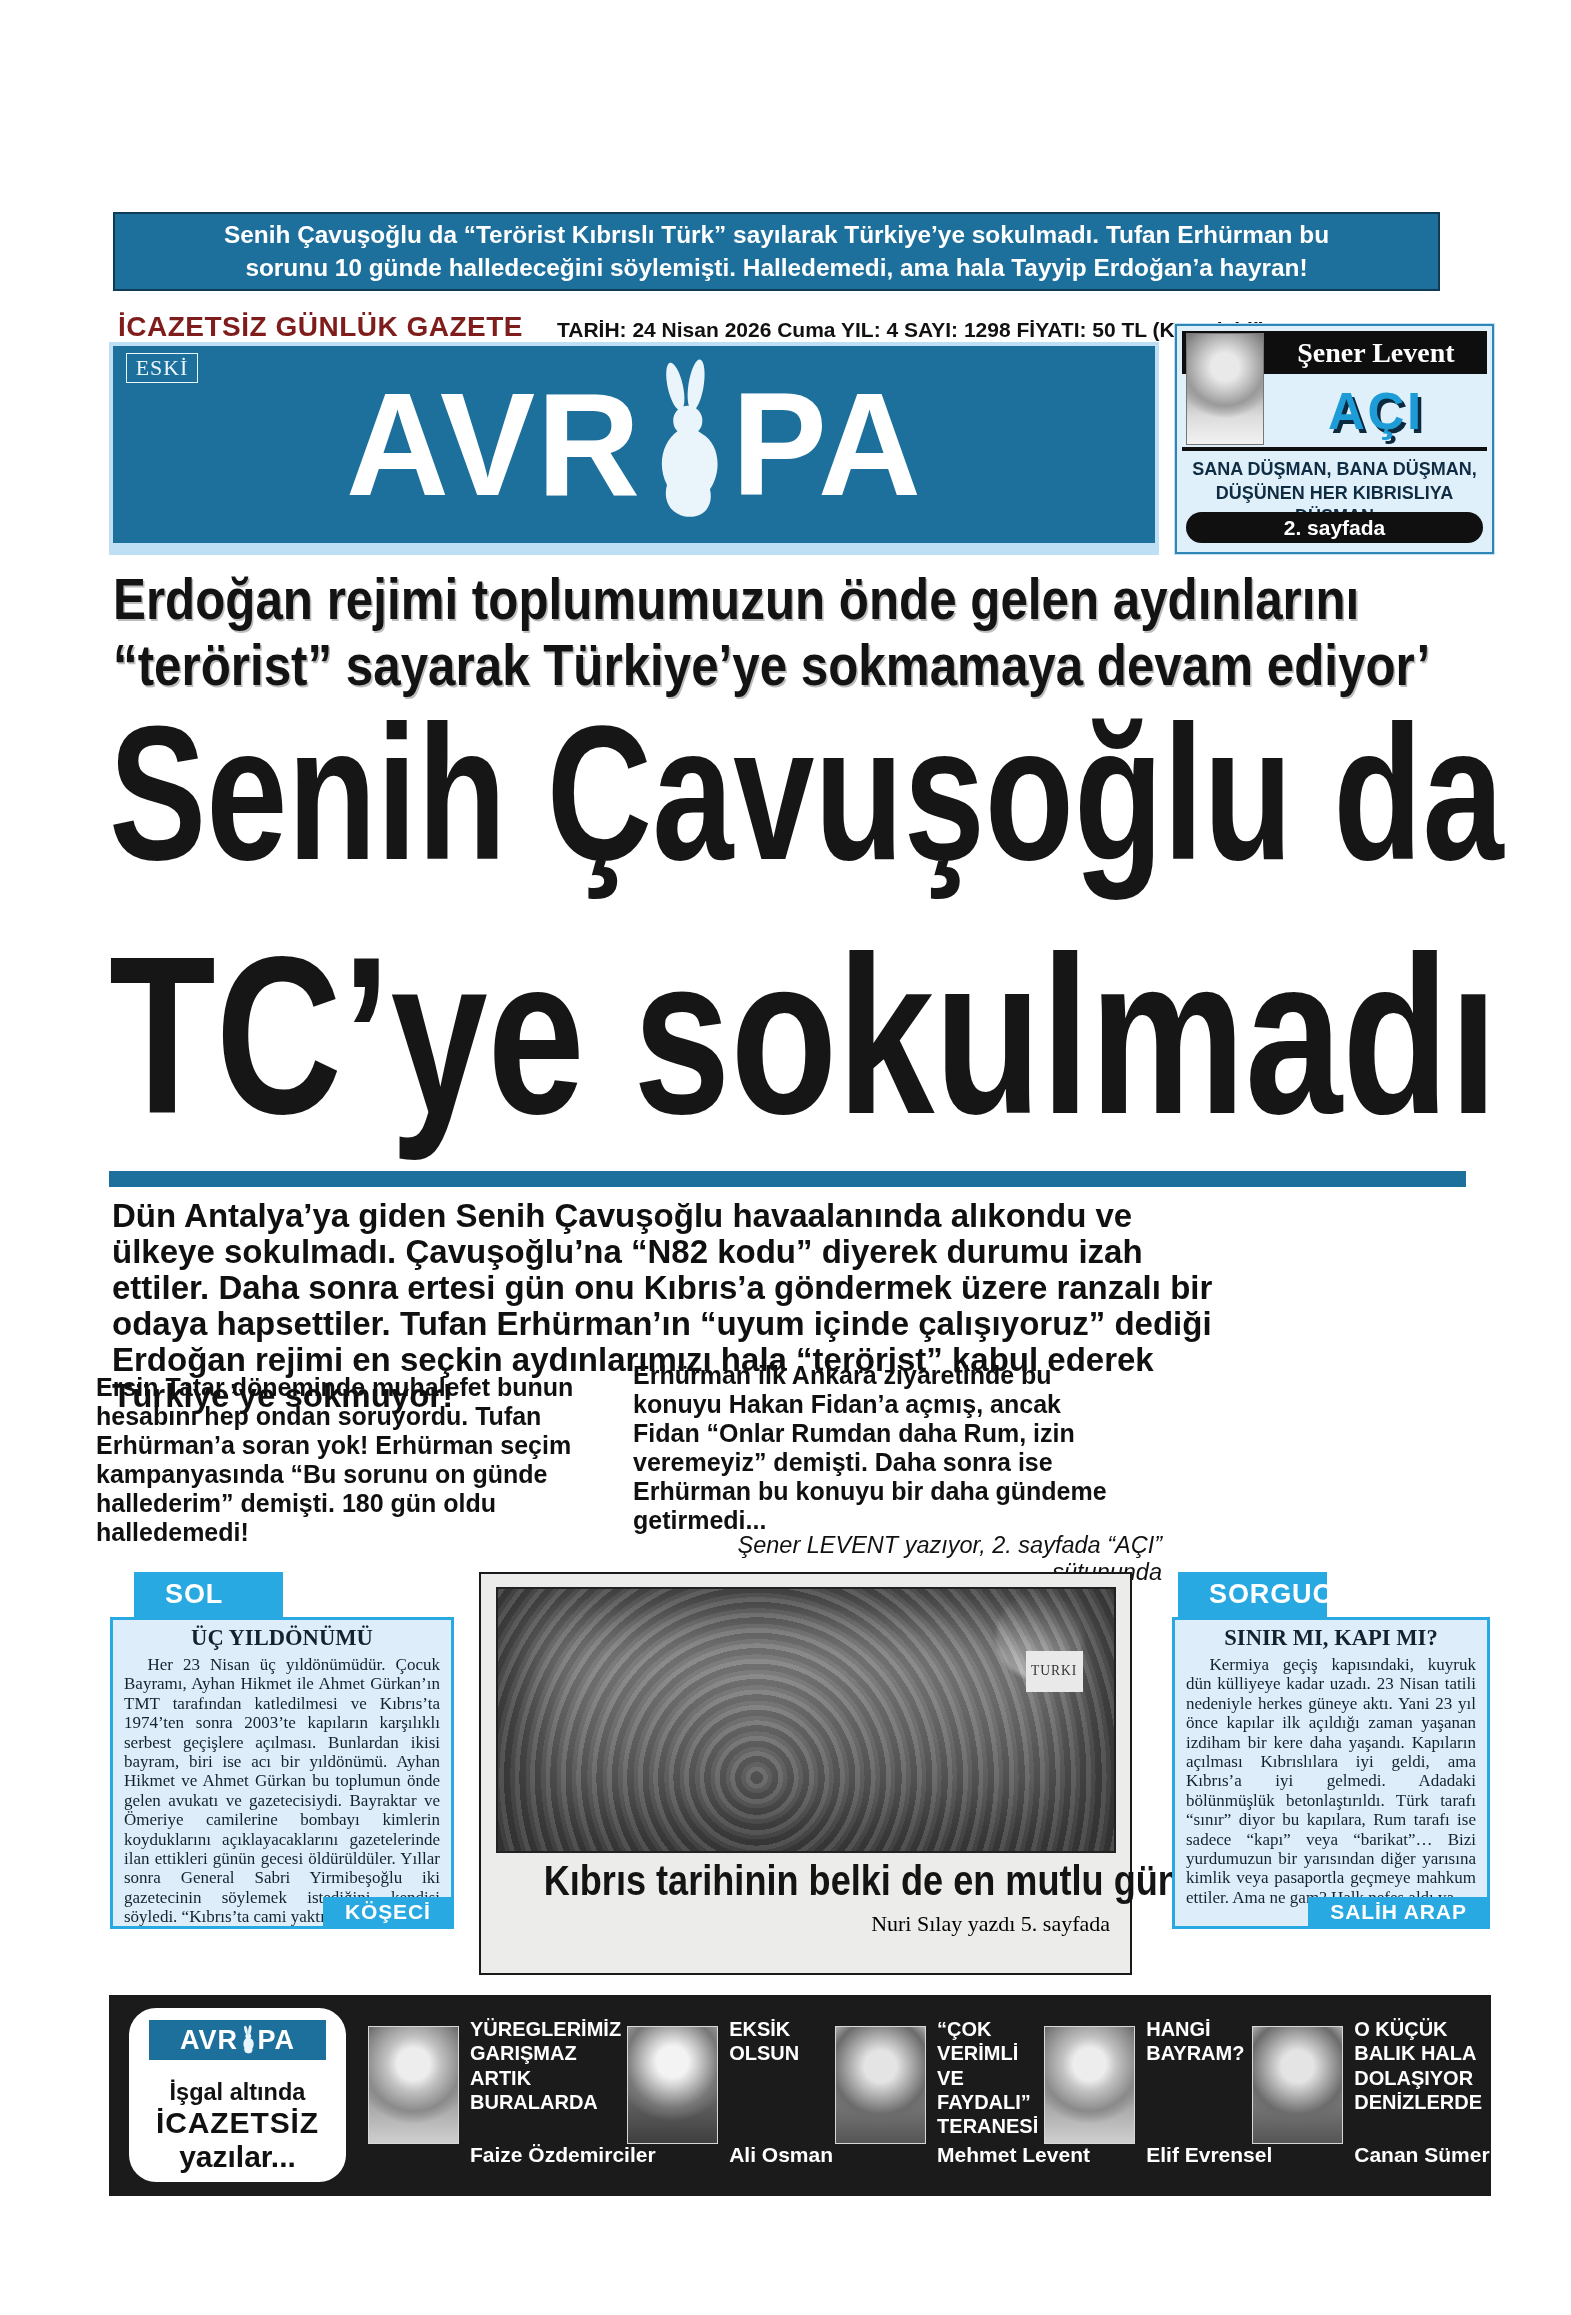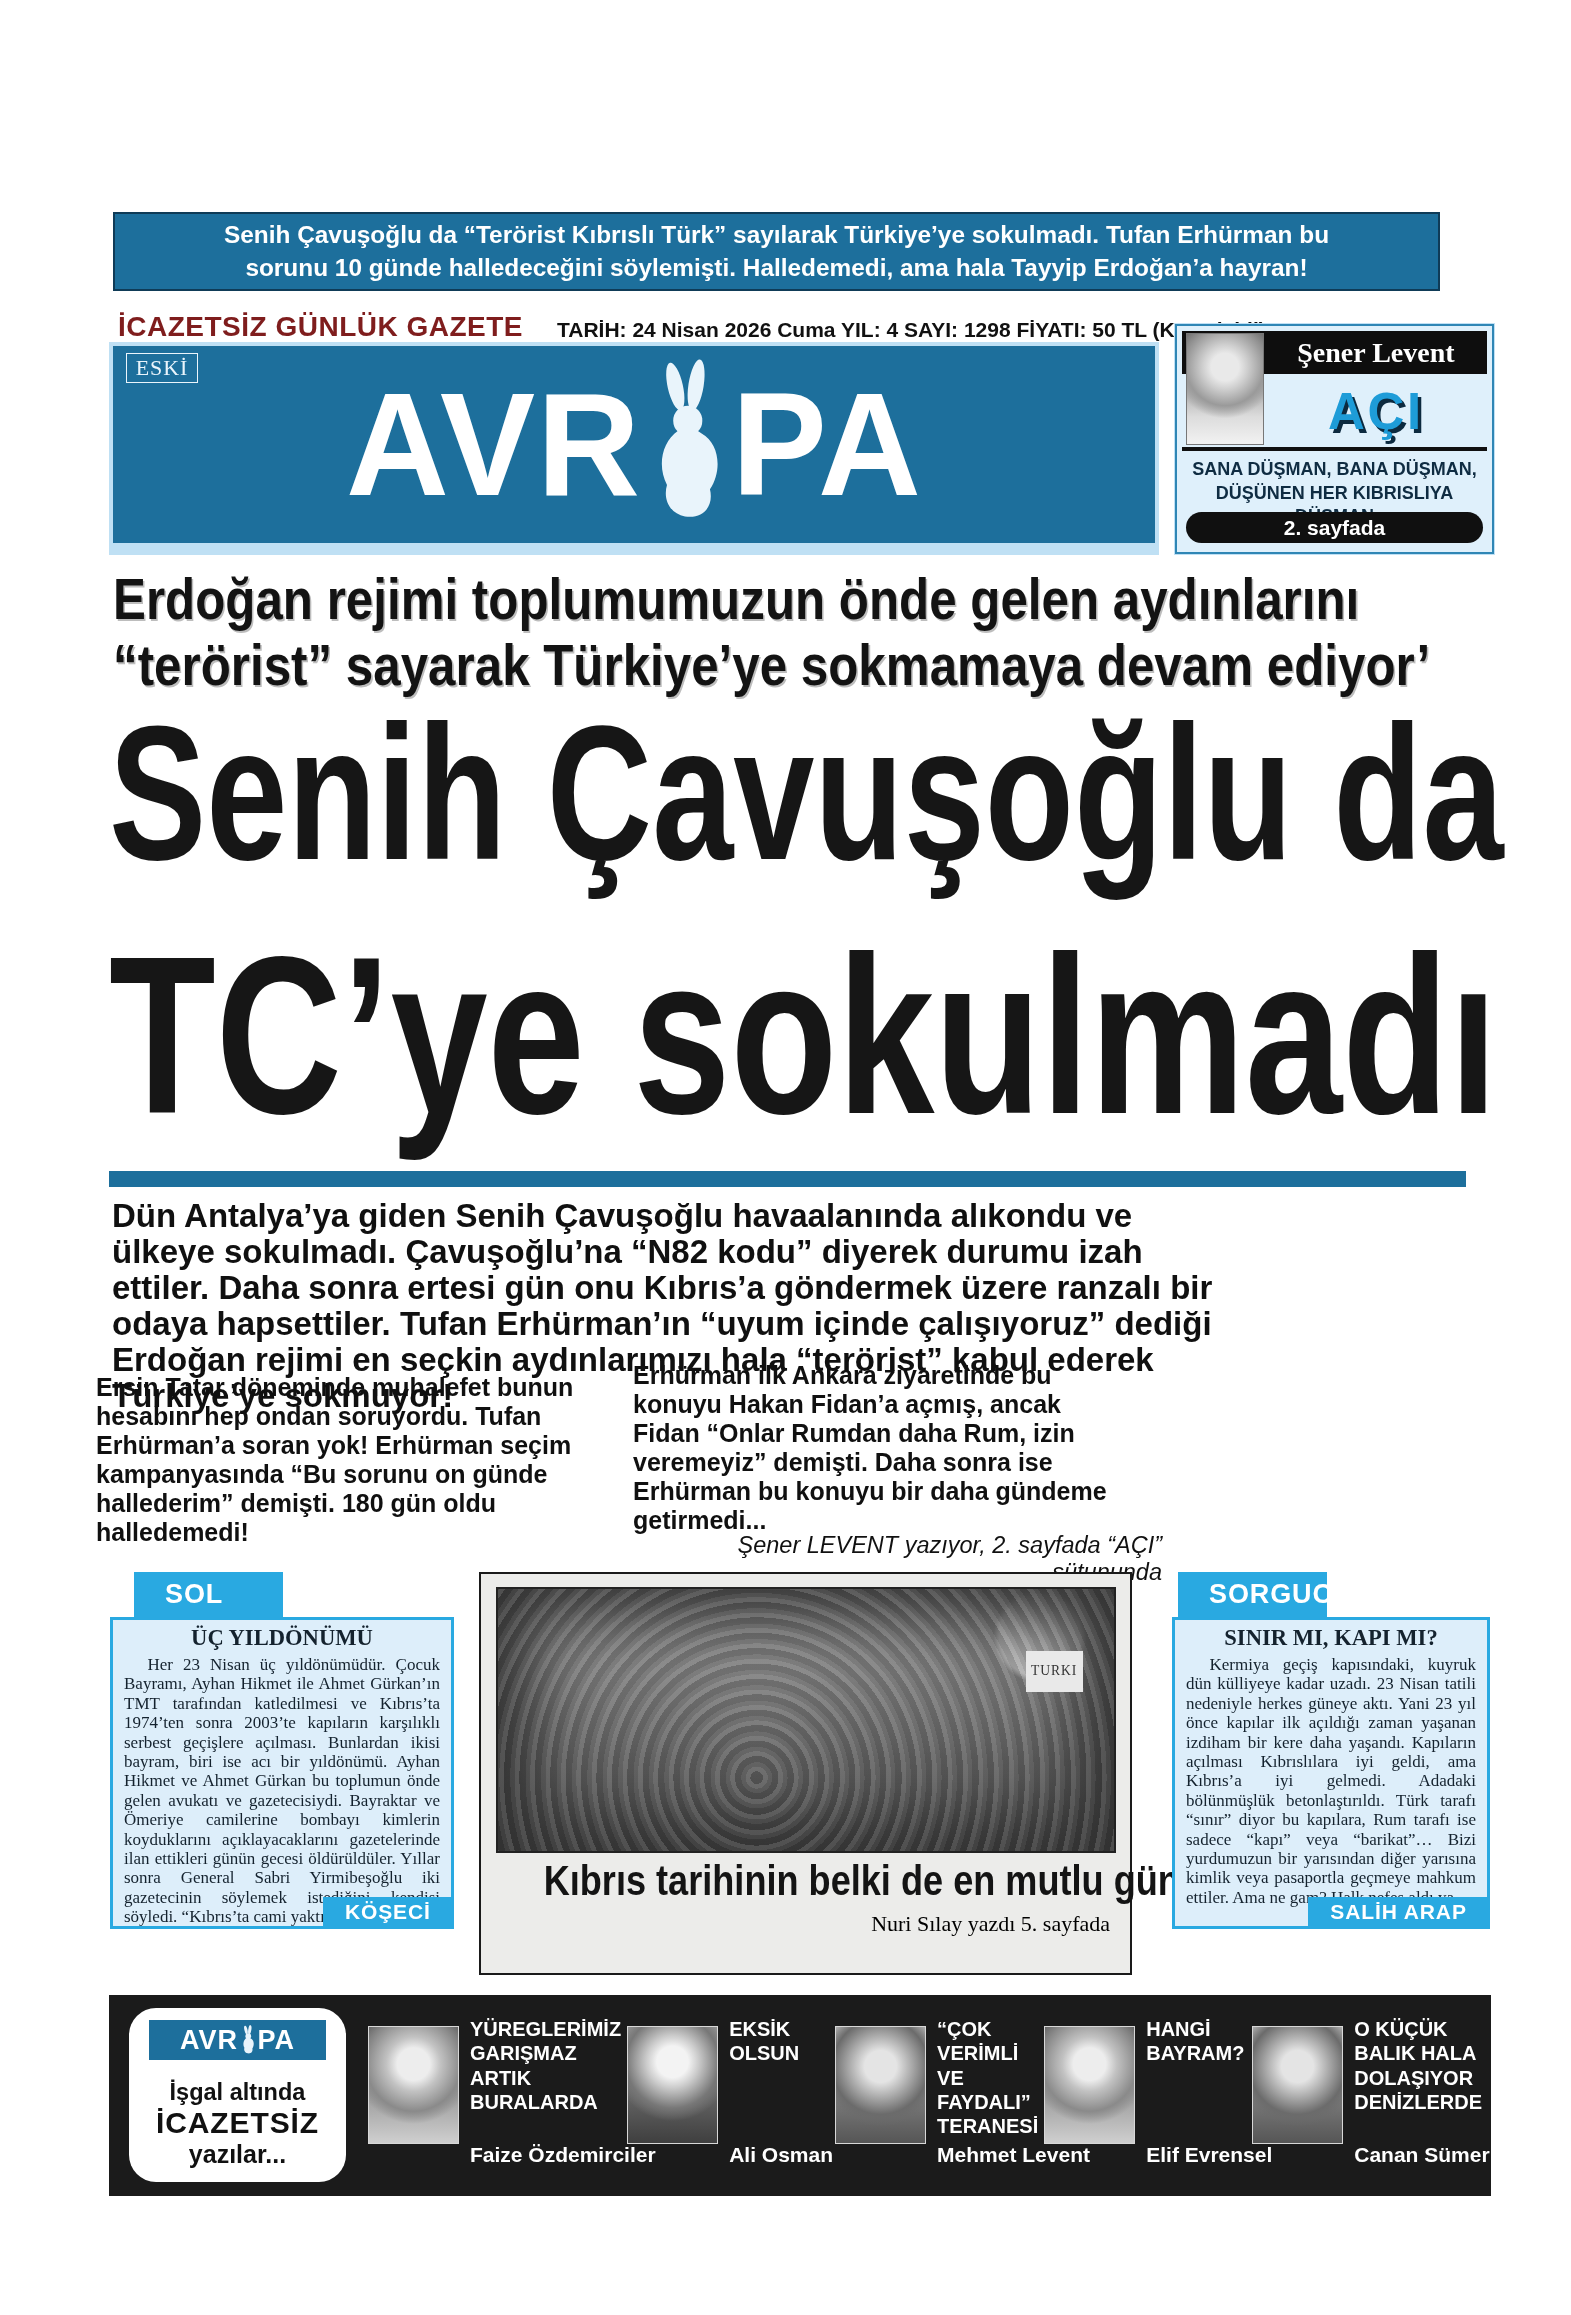--- a/index.html
+++ b/index.html
@@ -144,21 +144,21 @@
     border-radius:27px; text-align:center; color:#111;
   }
   #logo-mini {
     margin:12.7px auto 3.6px auto; width:177px; height:40px; background:#1d6f9c;
     color:#ffffff; font-weight:bold; font-size:27px; line-height:40px; letter-spacing:0.9px;
     display:flex; align-items:center; justify-content:center;
   }
   #logo-mini svg { width:18px; height:31px; margin:0 0.9px; }
   .logo-line1 { font-weight:bold; font-size:23.5px; margin-top:19px; }
   .logo-line2 { font-weight:bold; font-size:30px; letter-spacing:0.9px; }
-  .logo-line3 { font-weight:bold; font-size:25px; }
+  .logo-line3 { font-weight:bold; font-size:30px; }
   #authors { position:absolute; left:253px; right:9px; top:9px; bottom:9px; display:flex; }
   .author { flex:1; position:relative; display:flex;padding-left:6px; }
   .author-photo {
     width:89px; height:116px; margin-top:22px; border:1.8px solid #d8d8d8;
     background:
       radial-gradient(circle at 50% 32%, #ededed 0 18%, #c2c2c2 30%, #8a8a8a 52%, transparent 66%),
       linear-gradient(180deg,#5f5f5f 0%,#8b8b8b 45%,#cfcfcf 100%);
     flex:none;
   }
   .author-photo.v2 { background:

